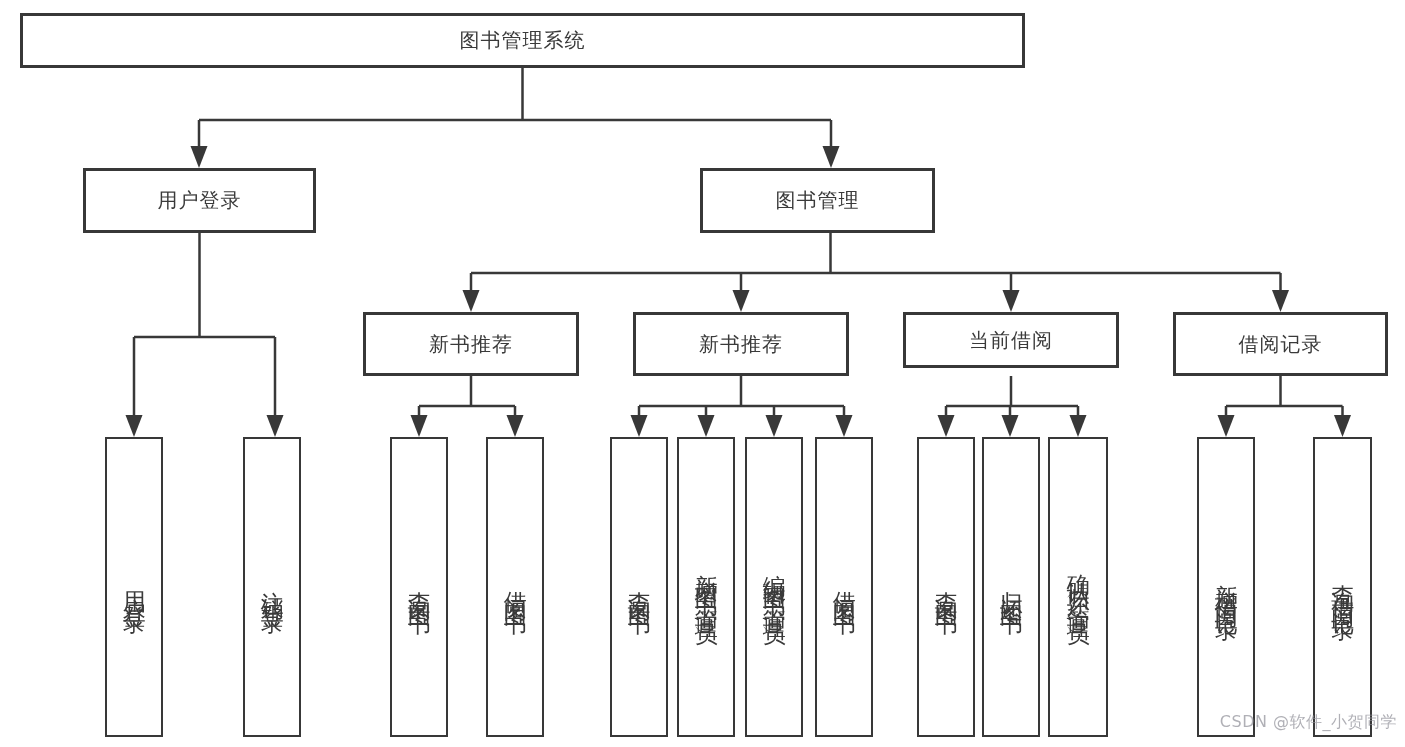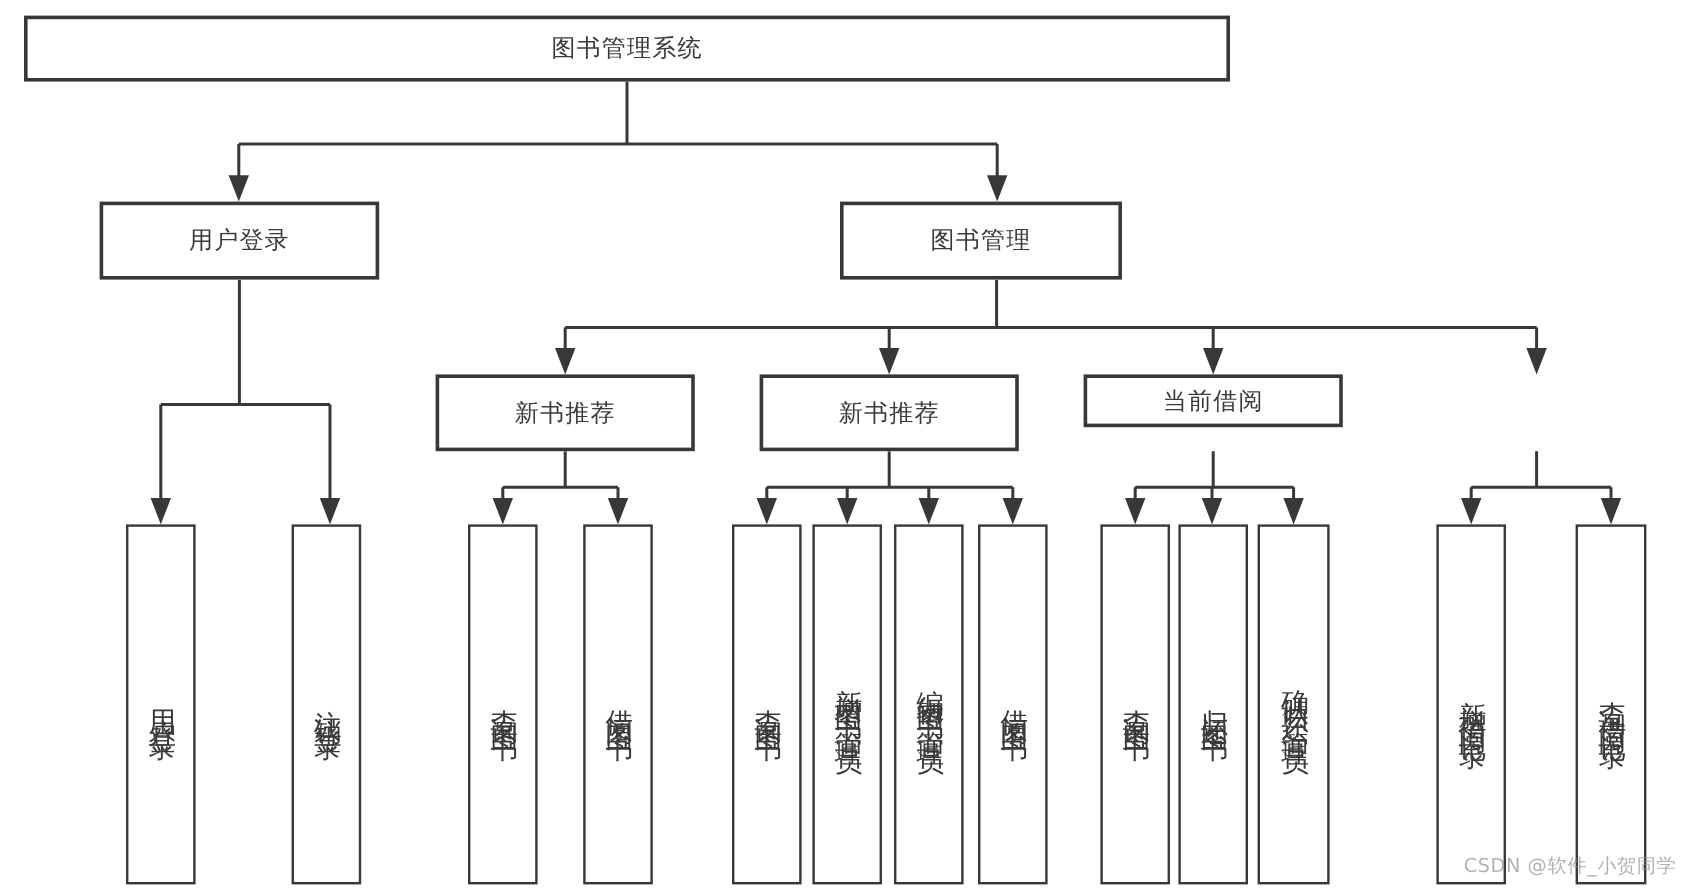--- a/index.html
+++ b/index.html
@@ -64,21 +64,22 @@
     </g>
   </svg>
 
   <div class="box h" style="left:20px;top:13px;width:1005px;height:55px">图书管理系统</div>
 
   <div class="box h" style="left:83px;top:168px;width:233px;height:65px">用户登录</div>
   <div class="box h" style="left:700px;top:168px;width:235px;height:65px">图书管理</div>
 
   <div class="box h" style="left:363px;top:312px;width:216px;height:64px">新书推荐</div>
   <div class="box h" style="left:633px;top:312px;width:216px;height:64px">新书推荐</div>
-  <div class="box h" style="left:903px;top:312px;width:216px;height:44px">当前借阅</div>
+  <div class="box h" style="left:903px;top:312px;width:216px;height:56px">当前借阅</div>
+  <div class="box h" style="left:1173px;top:312px;width:215px;height:64px">借阅记录</div>
 
   <div class="box v" style="left:105px;top:437px;width:58px;height:300px">用户登录</div>
   <div class="box v" style="left:243px;top:437px;width:58px;height:300px">注销登录</div>
 
   <div class="box v" style="left:390px;top:437px;width:58px;height:300px">查询图书</div>
   <div class="box v" style="left:486px;top:437px;width:58px;height:300px">借阅图书</div>
 
   <div class="box v" style="left:610px;top:437px;width:58px;height:300px">查询图书</div>
   <div class="box v" style="left:677px;top:437px;width:58px;height:300px">新增图书（管理员）</div>
   <div class="box v" style="left:745px;top:437px;width:58px;height:300px">编辑图书（管理员）</div>

